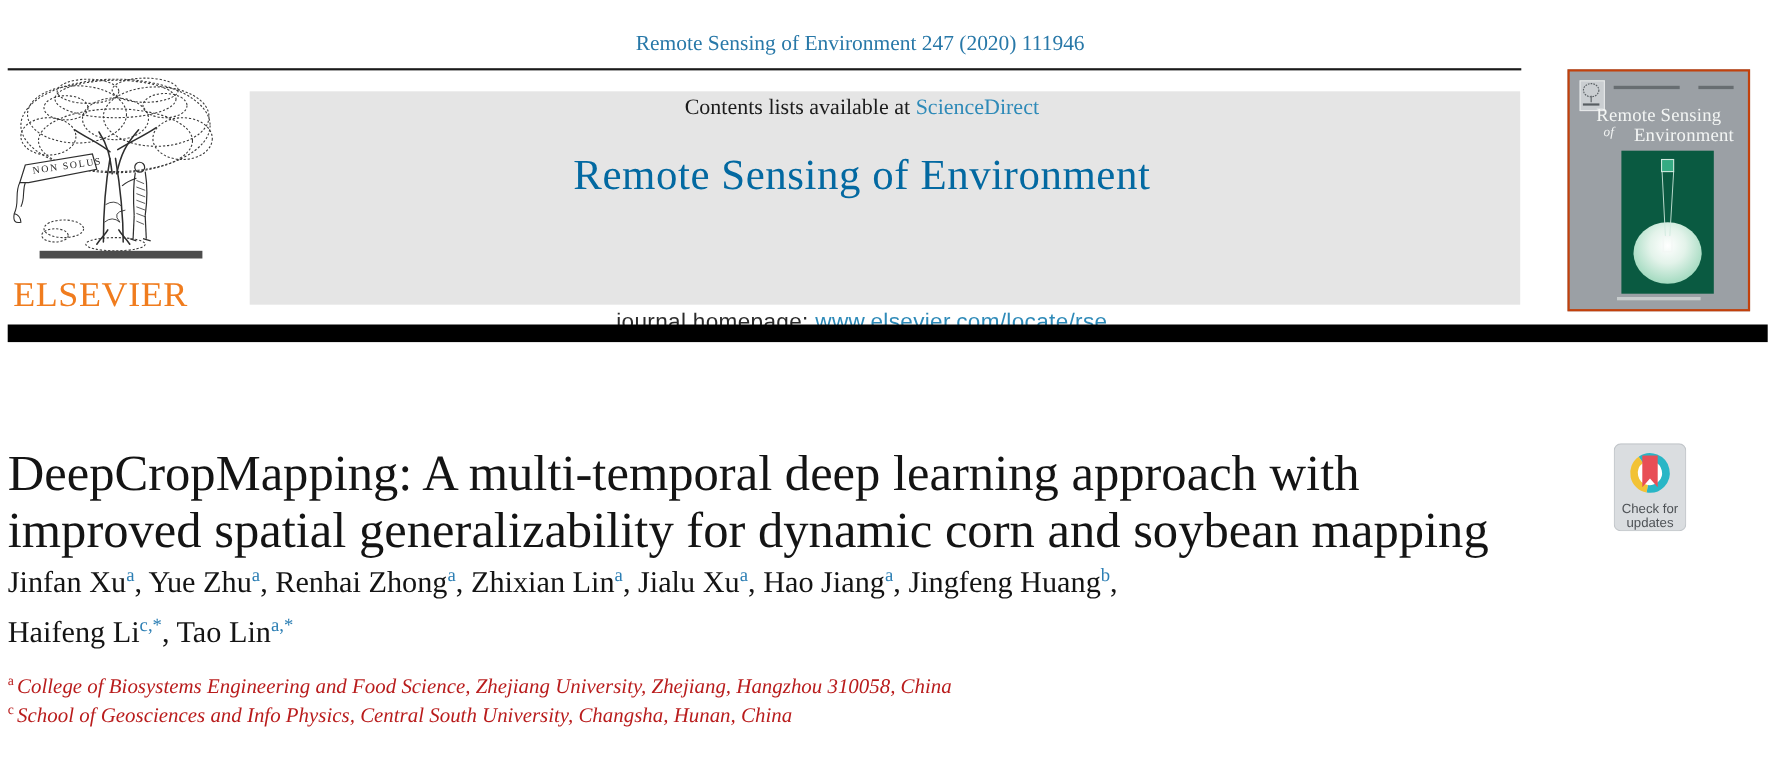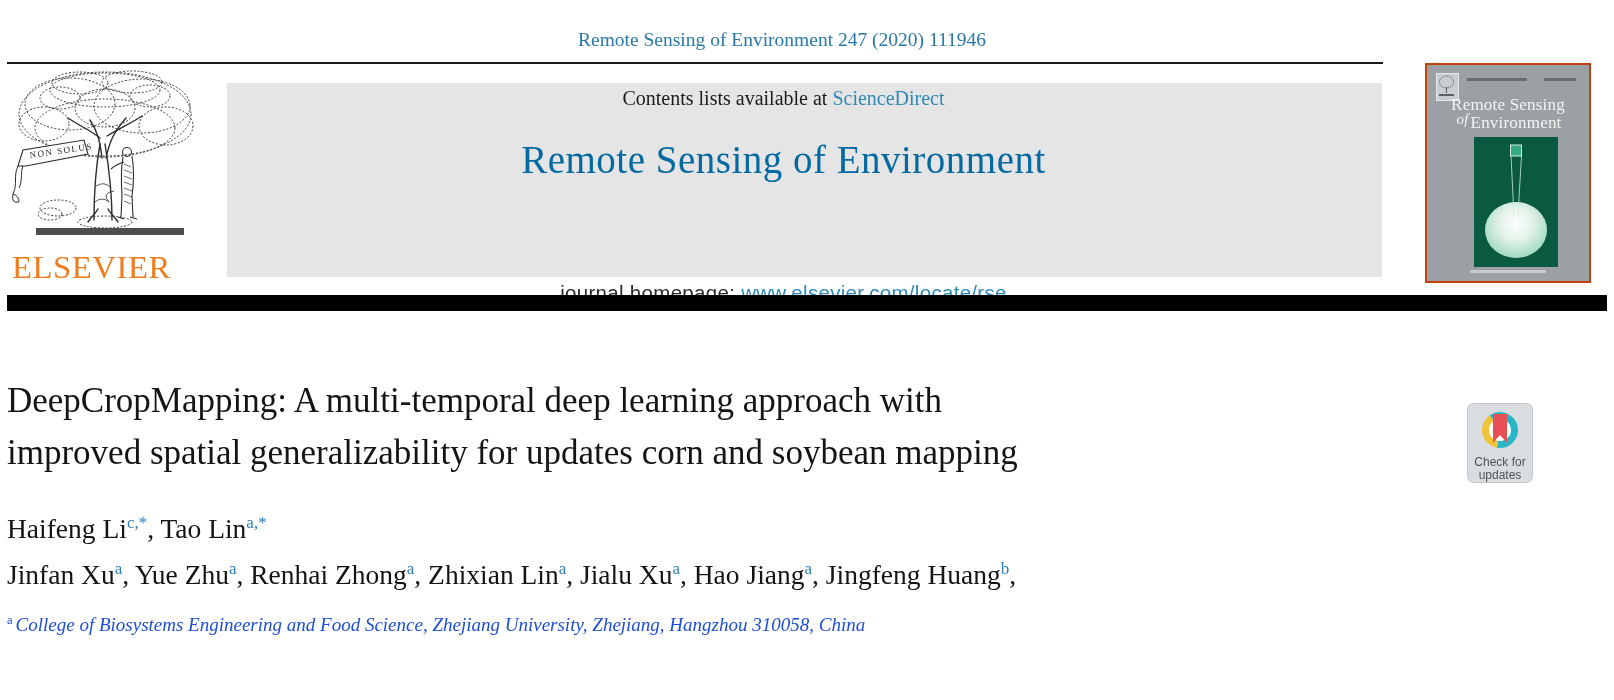--- a/index.html
+++ b/index.html
@@ -30,47 +30,47 @@
 
   
   .cover{position:absolute;left:1425px;top:63px;width:166px;height:220px;background:#9ba0a5;
          border:2px solid #c2410c;box-sizing:border-box;}
   .cover-minilogo{position:absolute;left:9px;top:8px;width:21px;height:26px;background:#caced1;
                   border:1px solid #e6e8e9;}
   .cover-topbar1{position:absolute;top:13px;left:40px;width:60px;height:3px;background:#555c60;opacity:.75;}
   .cover-topbar2{position:absolute;top:13px;left:117px;width:32px;height:3px;background:#555c60;opacity:.75;}
   .cover-title{position:absolute;top:31px;left:0;width:100%;text-align:center;color:#f3f5f4;
                font-size:17px;line-height:18px;letter-spacing:.2px;}
-  .cover-of{font-size:15px;font-style:italic;position:relative;top:-4px;margin:0 2px;}
+  .cover-of{font-size:12px;font-style:italic;position:relative;top:-4px;margin:0 18px;}
   .cover-panel{position:absolute;left:47px;top:72px;width:84px;height:130px;background:#0a5a41;}
   .cover-sphere{position:absolute;left:50%;transform:translateX(-50%);bottom:9px;width:62px;height:56px;
                 border-radius:50%;
                 background:radial-gradient(circle at 50% 38%,#ffffff 0%,#e3f3ea 35%,#a8dcc3 72%,#7cc2a2 100%);}
   .cover-funnel{position:absolute;left:0;top:0;width:84px;height:130px;}
   .cover-bottombar{position:absolute;bottom:8px;left:50%;transform:translateX(-50%);
                    width:76px;height:3px;background:#dfe3e2;opacity:.65;}
 
   
   .black-bar{position:absolute;left:7px;top:295px;width:1600px;height:16px;background:#000;}
 
   
-  .article-title{position:absolute;left:7px;top:375px;width:1270px;font-size:35px;
+  .article-title{position:absolute;left:7px;top:404px;width:1270px;font-size:46px;
                  line-height:52px;color:#141414;}
   .article-title div{white-space:nowrap;}
 
   
   .badge{position:absolute;left:1424px;top:403px;width:66px;height:80px;cursor:pointer;margin-left:43px;}
 
   
   .authors{position:absolute;left:7px;top:506px;width:1360px;font-size:27.5px;color:#141414;}
   .authors .aline{line-height:46px;white-space:nowrap;}
   .authors sup{font-size:17px;color:#2d7fb4;line-height:0;}
 
   
-  .affils{position:absolute;left:7px;top:612px;font-size:19px;color:#1d4ed8;}
+  .affils{position:absolute;left:7px;top:612px;font-size:19px;color:#b91c1c;}
   .affil{line-height:26px;font-style:italic;white-space:nowrap;}
   .affil sup{font-style:normal;font-size:12.5px;margin-right:3px;line-height:0;}
 </style>
 </head>
 <body>
 
 <div class="citation">Remote Sensing of Environment 247 (2020) 111946</div>
 
 <div class="top-rule"></div>
 
@@ -159,35 +159,36 @@
       <rect x="38" y="78" width="8" height="14" fill="none" stroke="#f2f6f4" stroke-width=".9"></rect>
     </svg>
   </div>
   <div class="cover-bottombar"></div>
 </div>
 
 <div class="black-bar"></div>
 
 <div class="article-title">
   <div>DeepCropMapping: A multi-temporal deep learning approach with</div>
-  <div>improved spatial generalizability for updates corn and soybean mapping</div>
+  <div>improved spatial generalizability for dynamic corn and soybean mapping</div>
 </div>
 
 <div class="badge">
   <svg width="66" height="80" viewBox="0 0 66 80">
     <rect x="0.5" y="0.5" width="65" height="79" rx="6" fill="#dadde0" stroke="#c2c6ca"></rect>
     <circle cx="33" cy="27" r="11.5" fill="#ffffff"></circle>
     <path d="M24.7,15.1 A14.5,14.5 0 1 1 30.5,41.3" stroke="#29b6c6" stroke-width="7" fill="none"></path>
     <path d="M30.5,41.3 A14.5,14.5 0 0 1 24.7,15.1" stroke="#f2c235" stroke-width="7" fill="none"></path>
     <path d="M26,11 h14 v29 l-7,-8 l-7,8 z" fill="#e84e56"></path>
     <text x="33" y="63" text-anchor="middle" font-family="Liberation Sans, sans-serif" font-size="12" fill="#4e5256">Check for</text>
     <text x="33" y="76" text-anchor="middle" font-family="Liberation Sans, sans-serif" font-size="12" fill="#4e5256">updates</text>
   </svg>
 </div>
 
 <div class="authors">
+  <div class="aline"><span>Jinfan Xu<sup>a</sup>, </span><span>Yue Zhu<sup>a</sup>, </span><span>Renhai Zhong<sup>a</sup>, </span><span>Zhixian Lin<sup>a</sup>, </span><span>Jialu Xu<sup>a</sup>, </span><span>Hao Jiang<sup>a</sup>, </span><span>Jingfeng Huang<sup>b</sup>,</span></div>
   <div class="aline"><span>Haifeng Li<sup>c,*</sup>, </span><span>Tao Lin<sup>a,*</sup></span></div>
-  <div class="aline"><span>Jinfan Xu<sup>a</sup>, </span><span>Yue Zhu<sup>a</sup>, </span><span>Renhai Zhong<sup>a</sup>, </span><span>Zhixian Lin<sup>a</sup>, </span><span>Jialu Xu<sup>a</sup>, </span><span>Hao Jiang<sup>a</sup>, </span><span>Jingfeng Huang<sup>b</sup>,</span></div>
 </div>
 
 <div class="affils">
     <div class="affil"><sup>a</sup>College of Biosystems Engineering and Food Science, Zhejiang University, Zhejiang, Hangzhou 310058, China</div>
+    <div class="affil"><sup>c</sup>School of Geosciences and Info Physics, Central South University, Changsha, Hunan, China</div>
   </div>
 
 </body></html>

